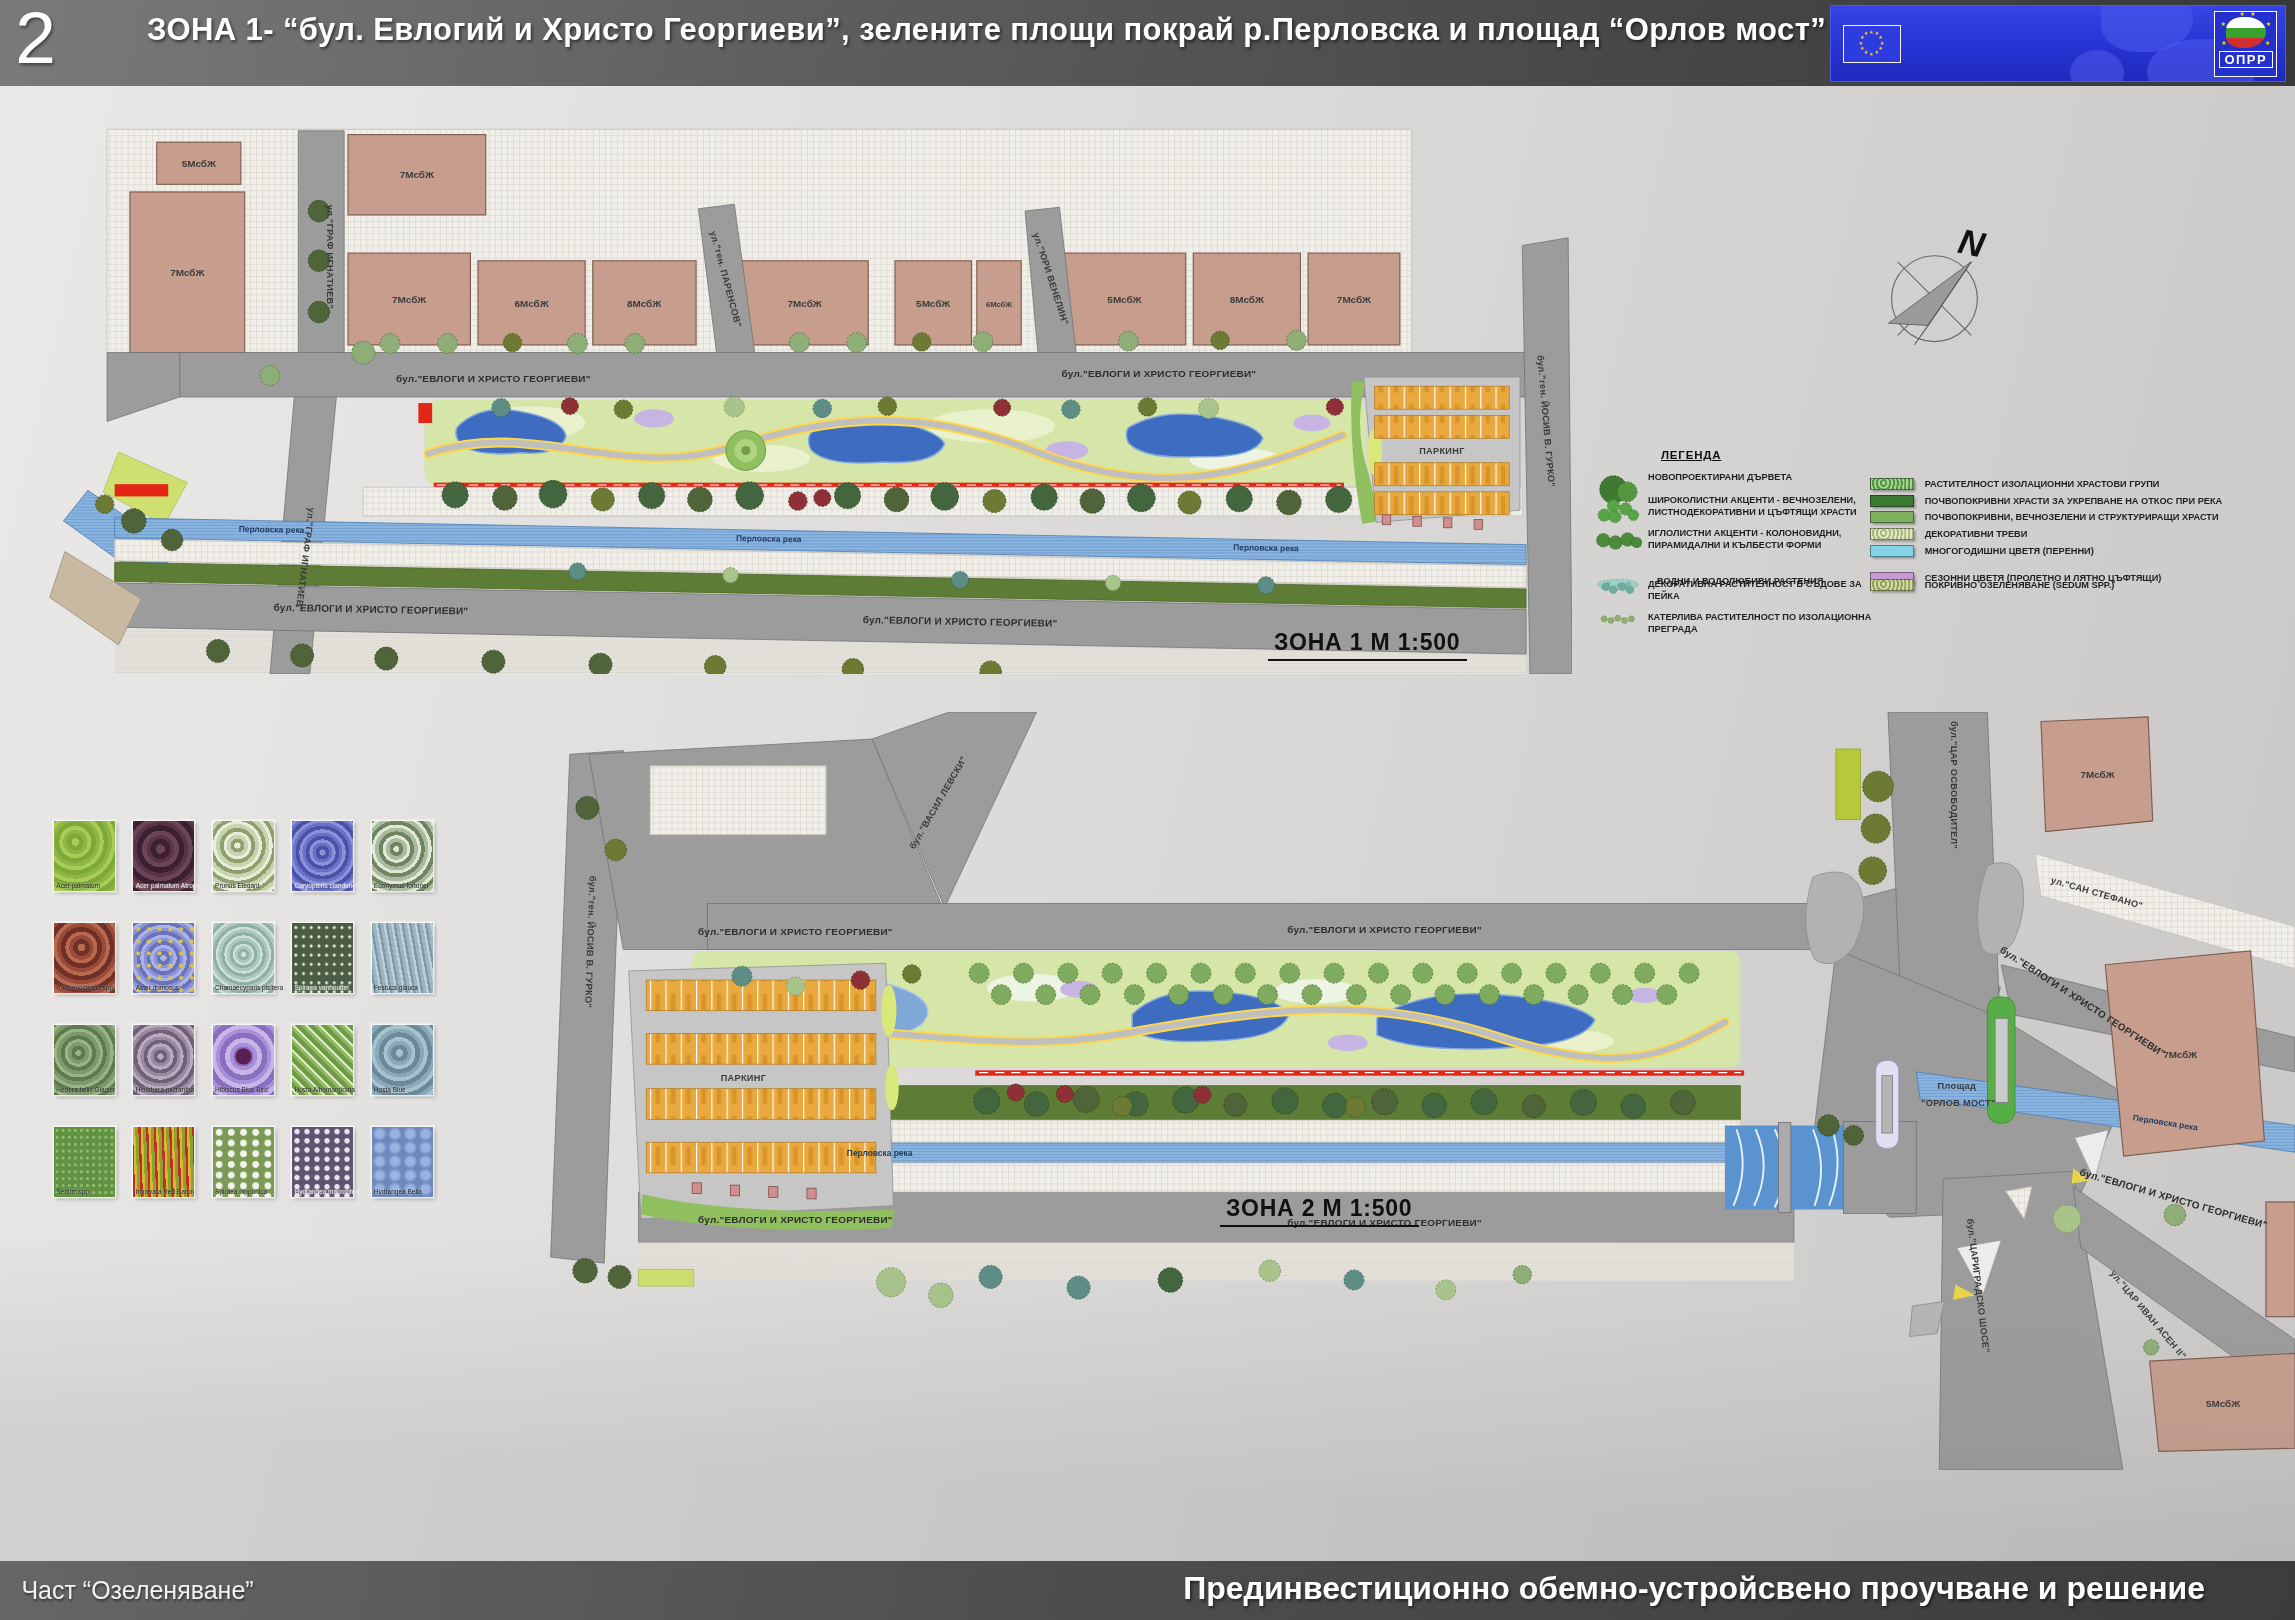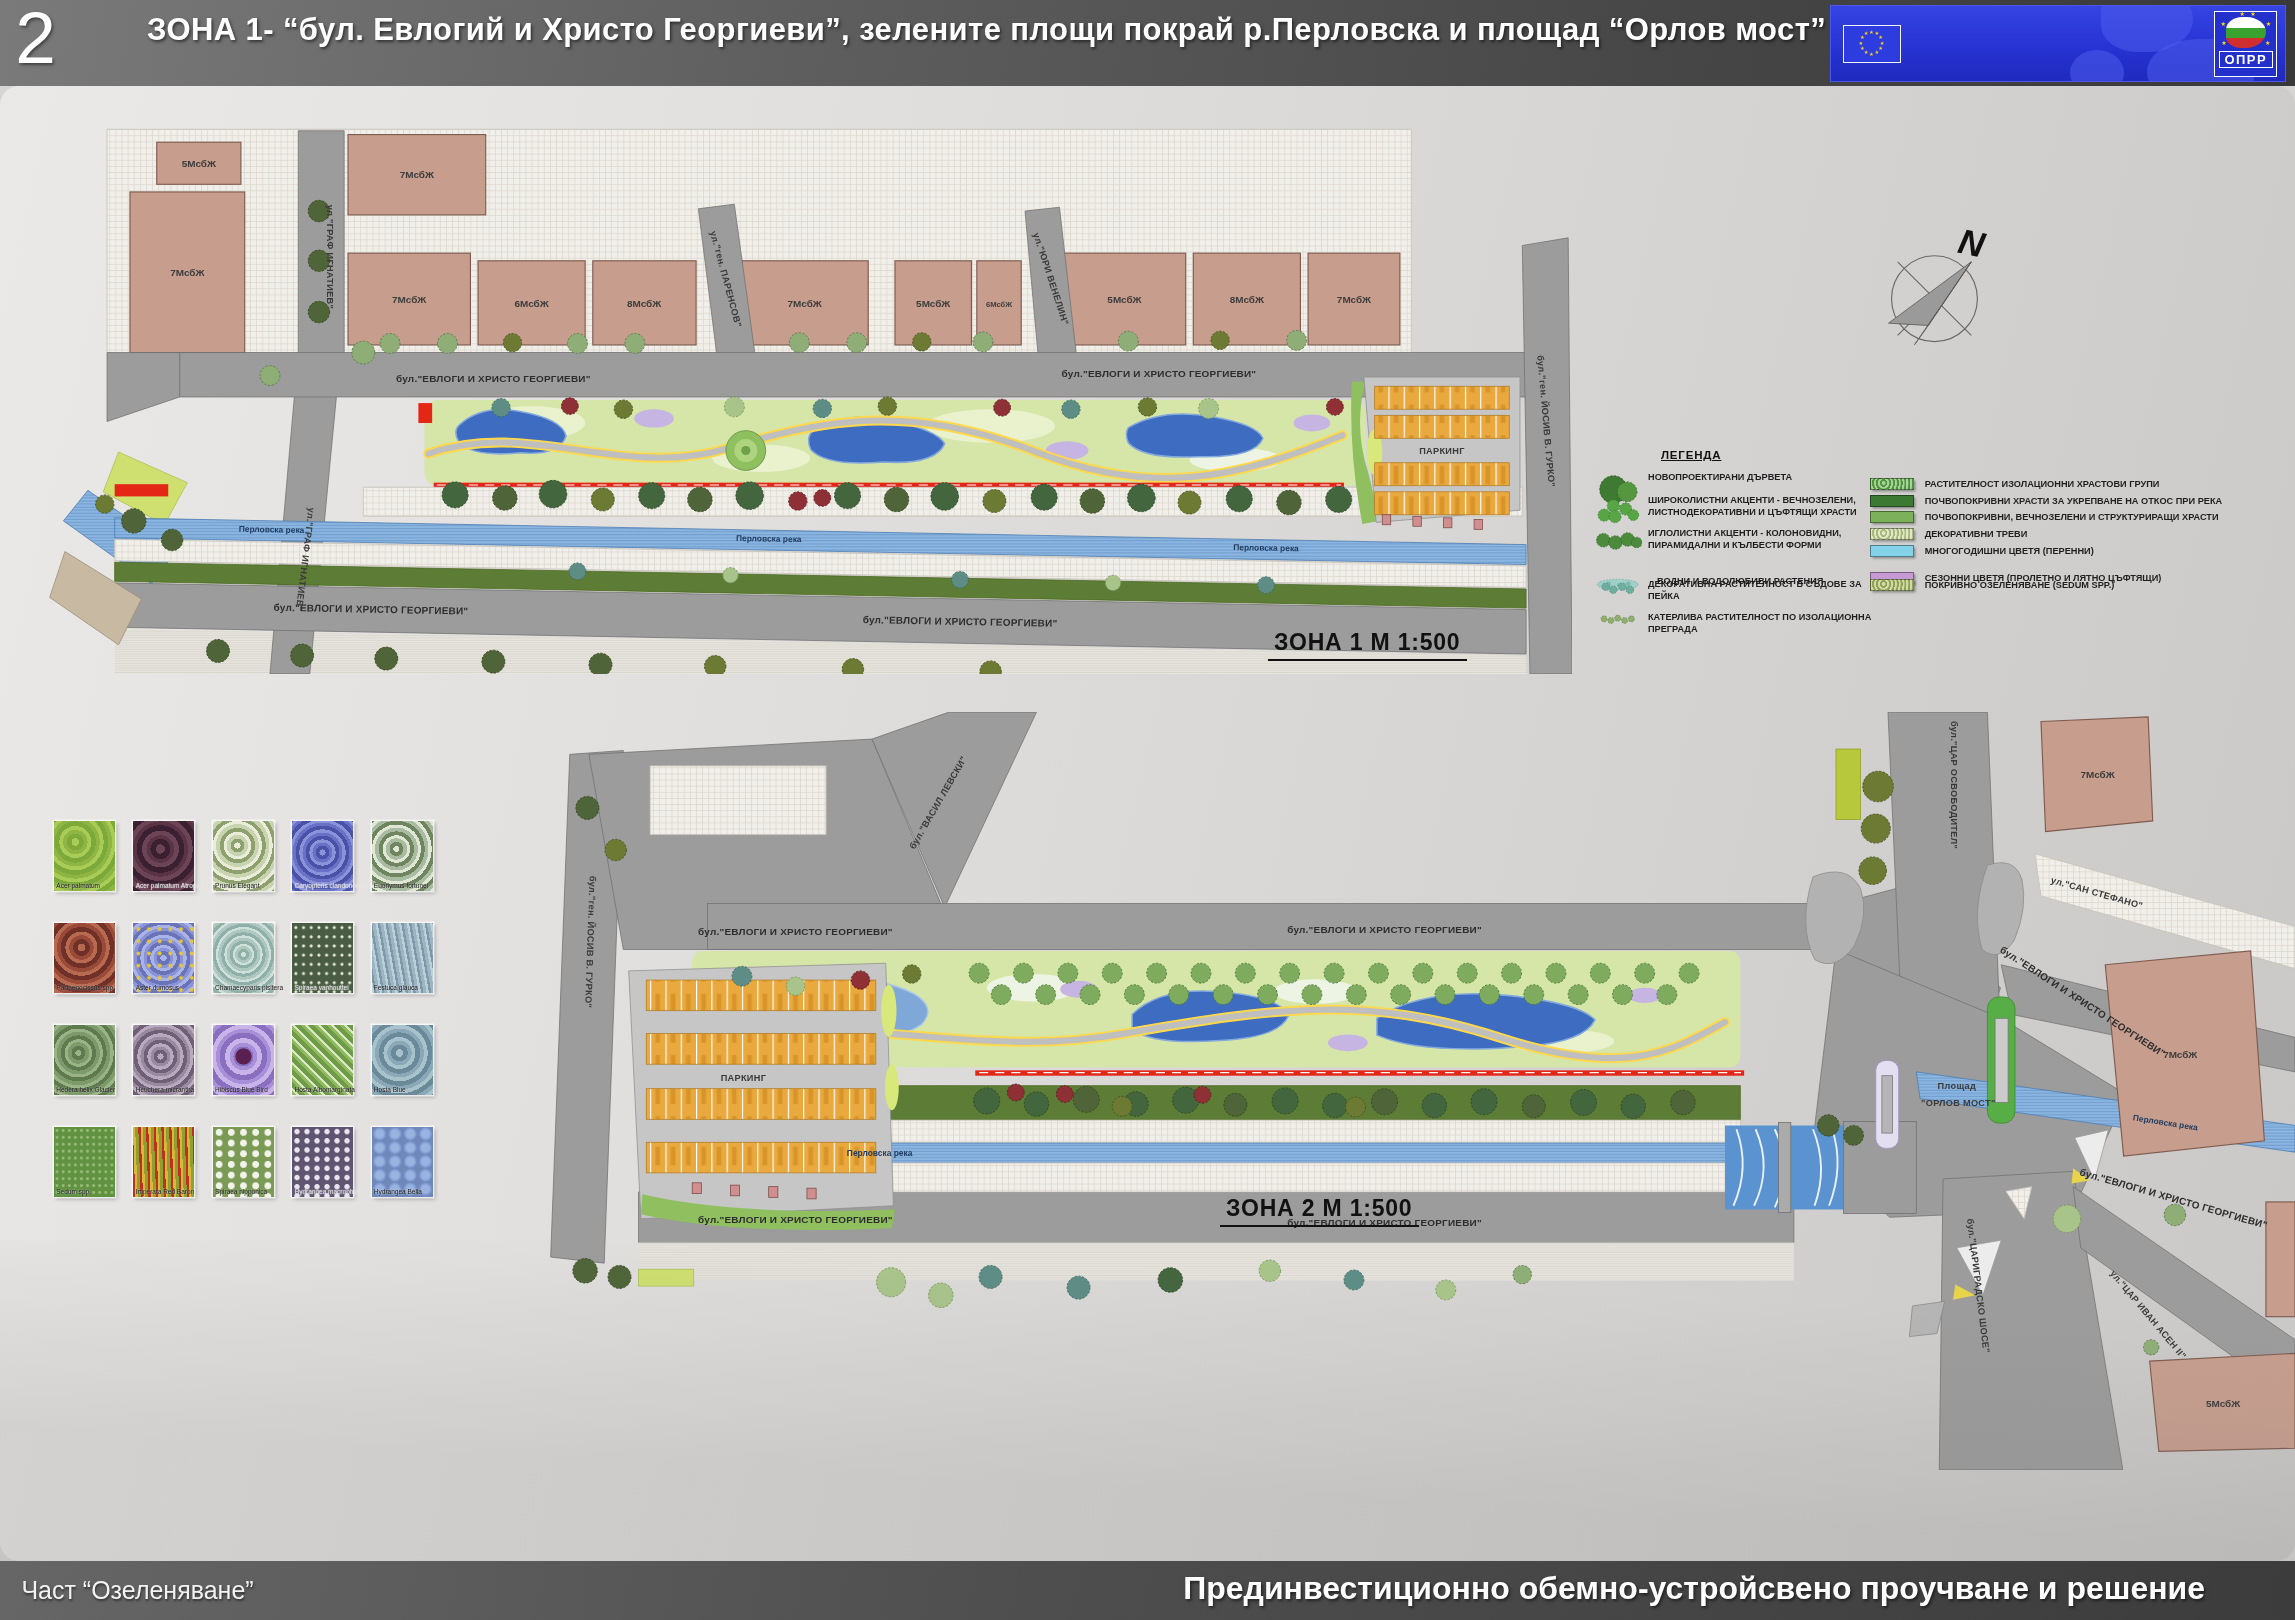--- a/index.html
+++ b/index.html
@@ -31,21 +31,21 @@
         box-sizing:border-box;background:#2430cc;text-align:center;}
   .oprr-map{position:relative;width:40px;height:31px;margin:4.6px auto 1.5px;
             background:linear-gradient(180deg,#ffffff 0 34%,#3aa32f 34% 67%,#d12f2f 67% 100%);
             border-radius:46% 54% 58% 42%;}
   .oprr-star{position:absolute;font-size:6.1px;color:#ffd617;line-height:1;}
   .oprr-label{display:inline-block;margin-top:1.5px;padding:0 4.6px;border:0.8px solid #fff;
               font-size:13px;font-weight:bold;color:#fff;letter-spacing:1.5px;}
 
   
   .board{position:absolute;top:86px;left:0;width:2295px;height:1475px;
-         background:linear-gradient(103deg,#eae9e7 0%,#e1e0de 30%,#d6d5d3 62%,#c9c8c6 100%);border-radius:19px;}
+         background:linear-gradient(103deg,#eae9e7 0%,#e1e0de 30%,#d6d5d3 62%,#c9c8c6 100%);}
   .board .shade{position:absolute;left:0;right:0;bottom:0;height:321px;
          background:linear-gradient(183deg,rgba(0,0,0,0) 20%,rgba(120,120,120,.18) 70%);pointer-events:none;}
 
   
   .rd{fill:#9c9c9c;stroke:#717171;stroke-width:1;}
   .ped{fill:url(#hz);stroke:#c4c0b8;stroke-width:1;}
   .str{fill:url(#st);}
   .bld{fill:#c79e8e;stroke:#7f5c50;stroke-width:1.5;}
   .blab{font-size:13px;font-weight:bold;fill:#3c3c3c;text-anchor:middle;}
   .rlab{font-size:13px;font-weight:bold;fill:#2d2d2d;text-anchor:middle;letter-spacing:.3px;}

